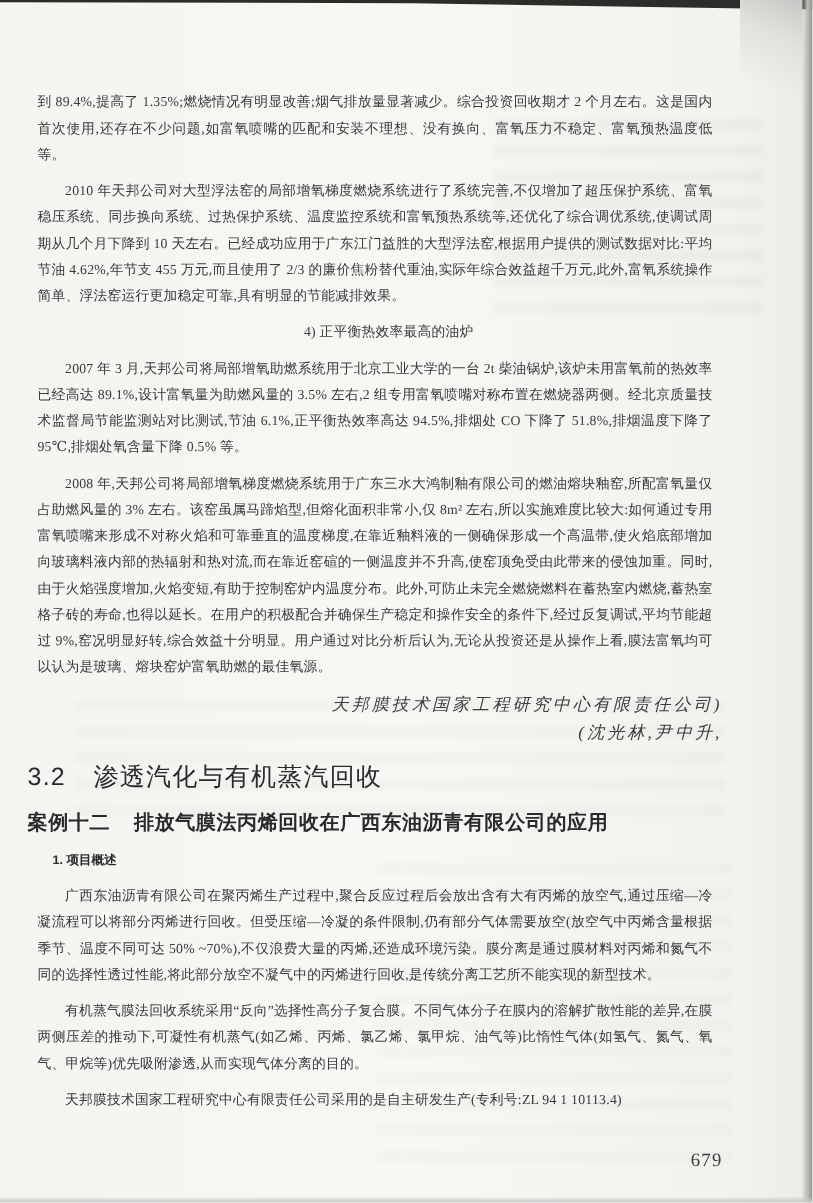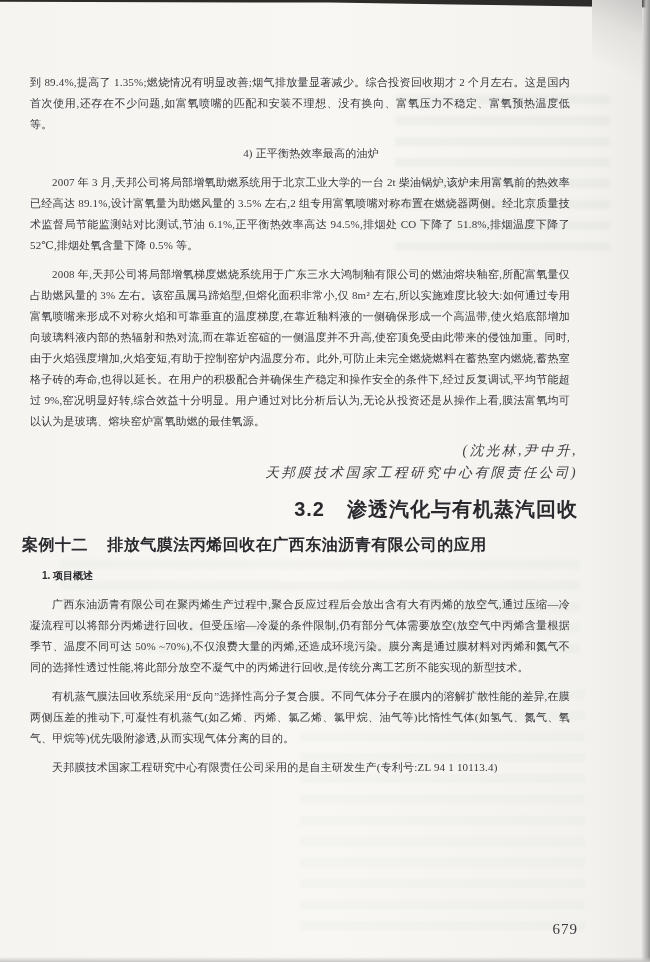--- a/index.html
+++ b/index.html
@@ -26,26 +26,26 @@
   .ghost.g2{left:60px;top:560px;width:520px;height:105px;opacity:.8;}
   .ghost.g3{left:300px;top:690px;width:285px;height:240px;opacity:.7;}
 
   
   .content{position:absolute;left:22px;top:64px;width:556px;}
   .para{margin:8px;font-size:11px;line-height:21px;text-align:justify;text-indent:2em;letter-spacing:.2px;}
   .para.no-indent{text-indent:0;}
   .para.list-line{text-align:center;}
   .signature{margin-top:8px;text-align:right;font-style:italic;
     font-size:13.6px;line-height:21.5px;letter-spacing:2.5px;color:#3c3c41;}
-  .section-heading{margin:13px 0 0 0;text-align:right;
+  .section-heading{margin:13px 0 0 0;text-align:left;
     font-family:"Liberation Sans","DejaVu Sans",sans-serif;
-    font-weight:bold;font-size:20px;line-height:26px;color:#2a2a2e;letter-spacing:1px;}
+    font-weight:normal;font-size:20px;line-height:26px;color:#2a2a2e;letter-spacing:1px;}
   .section-heading .gap{display:inline-block;width:1.1em;}
   .case-heading{margin:13px 0 0 0;
-    font-family:Liberation Mono, monospace;
+    font-family:Liberation Sans, sans-serif;
     font-weight:bold;font-size:16px;line-height:22px;color:#2a2a2e;letter-spacing:.5px;}
   .case-heading .gap{display:inline-block;width:1.2em;}
   .subhead{margin:9px 0 3px 0;text-indent:2em;
     font-family:"Liberation Sans","DejaVu Sans",sans-serif;
     font-weight:bold;font-size:10px;line-height:20px;color:#2a2a2e;}
   .page-number{position:absolute;top:921px;right:72px;
     font-size:15px;letter-spacing:1px;color:#3c3c40;}
 </style>
 </head>
 <body>
@@ -58,27 +58,28 @@
   <div class="corner-fold"></div>
   <div class="edge-right"></div>
   <div class="edge-bottom"></div>
   <div class="ghost g1"></div>
   <div class="ghost g2"></div>
   <div class="ghost g3"></div>
 
   <main class="content">
 
     <p class="para no-indent">到 89.4%,提高了 1.35%;燃烧情况有明显改善;烟气排放量显著减少。综合投资回收期才 2 个月左右。这是国内首次使用,还存在不少问题,如富氧喷嘴的匹配和安装不理想、没有换向、富氧压力不稳定、富氧预热温度低等。</p>
+    <p class="para">2010 年天邦公司对大型浮法窑的局部增氧梯度燃烧系统进行了系统完善,不仅增加了超压保护系统、富氧稳压系统、同步换向系统、过热保护系统、温度监控系统和富氧预热系统等,还优化了综合调优系统,使调试周期从几个月下降到 10 天左右。已经成功应用于广东江门益胜的大型浮法窑,根据用户提供的测试数据对比:平均节油 4.62%,年节支 455 万元,而且使用了 2/3 的廉价焦粉替代重油,实际年综合效益超千万元,此外,富氧系统操作简单、浮法窑运行更加稳定可靠,具有明显的节能减排效果。</p>
     <p class="para list-line">4) 正平衡热效率最高的油炉</p>
-    <p class="para">2007 年 3 月,天邦公司将局部增氧助燃系统用于北京工业大学的一台 2t 柴油锅炉,该炉未用富氧前的热效率已经高达 89.1%,设计富氧量为助燃风量的 3.5% 左右,2 组专用富氧喷嘴对称布置在燃烧器两侧。经北京质量技术监督局节能监测站对比测试,节油 6.1%,正平衡热效率高达 94.5%,排烟处 CO 下降了 51.8%,排烟温度下降了 52℃,排烟处氧含量下降 0.5% 等。</p>
+    <p class="para">2007 年 3 月,天邦公司将局部增氧助燃系统用于北京工业大学的一台 2t 柴油锅炉,该炉未用富氧前的热效率已经高达 89.1%,设计富氧量为助燃风量的 3.5% 左右,2 组专用富氧喷嘴对称布置在燃烧器两侧。经北京质量技术监督局节能监测站对比测试,节油 6.1%,正平衡热效率高达 94.5%,排烟处 CO 下降了 51.8%,排烟温度下降了 95℃,排烟处氧含量下降 0.5% 等。</p>
     <p class="para">2008 年,天邦公司将局部增氧梯度燃烧系统用于广东三水大鸿制釉有限公司的燃油熔块釉窑,所配富氧量仅占助燃风量的 3% 左右。该窑虽属马蹄焰型,但熔化面积非常小,仅 8m² 左右,所以实施难度比较大:如何通过专用富氧喷嘴来形成不对称火焰和可靠垂直的温度梯度,在靠近釉料液的一侧确保形成一个高温带,使火焰底部增加向玻璃料液内部的热辐射和热对流,而在靠近窑碹的一侧温度并不升高,使窑顶免受由此带来的侵蚀加重。同时,由于火焰强度增加,火焰变短,有助于控制窑炉内温度分布。此外,可防止未完全燃烧燃料在蓄热室内燃烧,蓄热室格子砖的寿命,也得以延长。在用户的积极配合并确保生产稳定和操作安全的条件下,经过反复调试,平均节能超过 9%,窑况明显好转,综合效益十分明显。用户通过对比分析后认为,无论从投资还是从操作上看,膜法富氧均可以认为是玻璃、熔块窑炉富氧助燃的最佳氧源。</p>
 
     <div class="signature">
+      <div>天邦膜技术国家工程研究中心有限责任公司)</div>
       <div>(沈光林,尹中升,</div>
-      <div>天邦膜技术国家工程研究中心有限责任公司)</div>
     </div>
 
     <h2 class="section-heading"><span>3.2</span><span class="gap"></span><span>渗透汽化与有机蒸汽回收</span></h2>
 
     <h3 class="case-heading"><span>案例十二</span><span class="gap"></span><span>排放气膜法丙烯回收在广西东油沥青有限公司的应用</span></h3>
 
     <h4 class="subhead">1. 项目概述</h4>
 
     <p class="para">广西东油沥青有限公司在聚丙烯生产过程中,聚合反应过程后会放出含有大有丙烯的放空气,通过压缩—冷凝流程可以将部分丙烯进行回收。但受压缩—冷凝的条件限制,仍有部分气体需要放空(放空气中丙烯含量根据季节、温度不同可达 50% ~70%),不仅浪费大量的丙烯,还造成环境污染。膜分离是通过膜材料对丙烯和氮气不同的选择性透过性能,将此部分放空不凝气中的丙烯进行回收,是传统分离工艺所不能实现的新型技术。</p>
     <p class="para">有机蒸气膜法回收系统采用“反向”选择性高分子复合膜。不同气体分子在膜内的溶解扩散性能的差异,在膜两侧压差的推动下,可凝性有机蒸气(如乙烯、丙烯、氯乙烯、氯甲烷、油气等)比惰性气体(如氢气、氮气、氧气、甲烷等)优先吸附渗透,从而实现气体分离的目的。</p>

